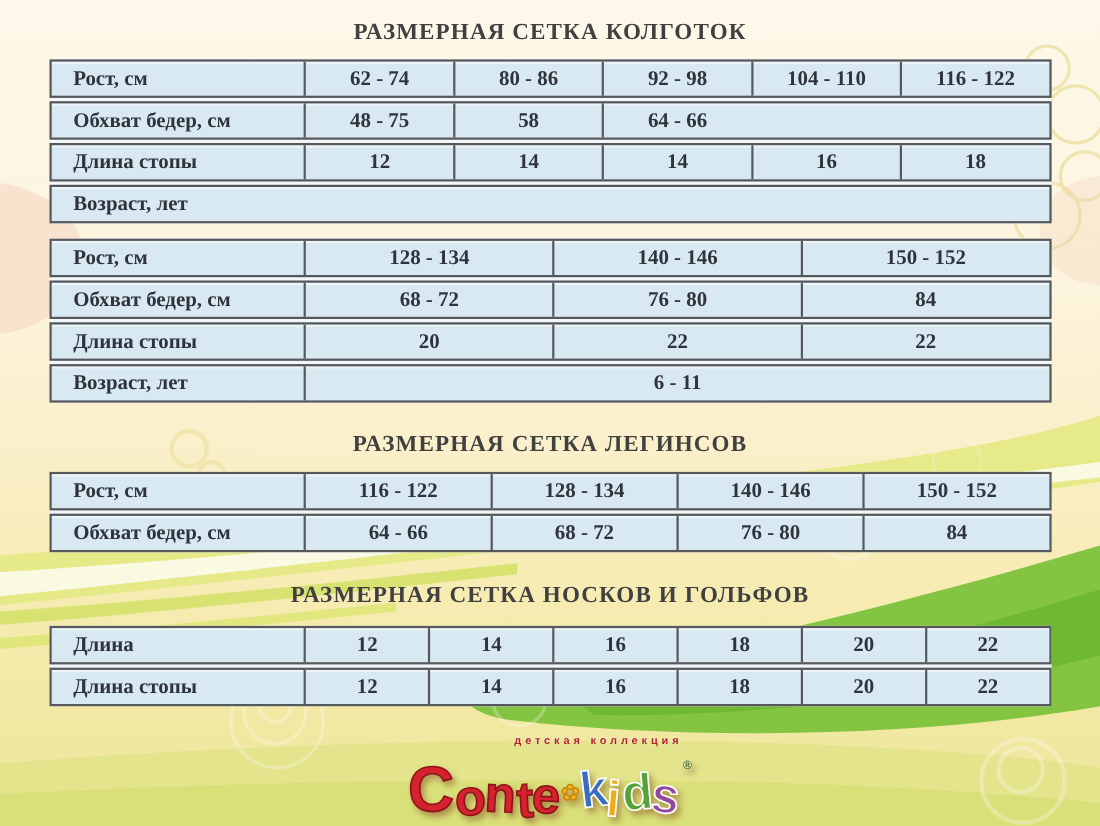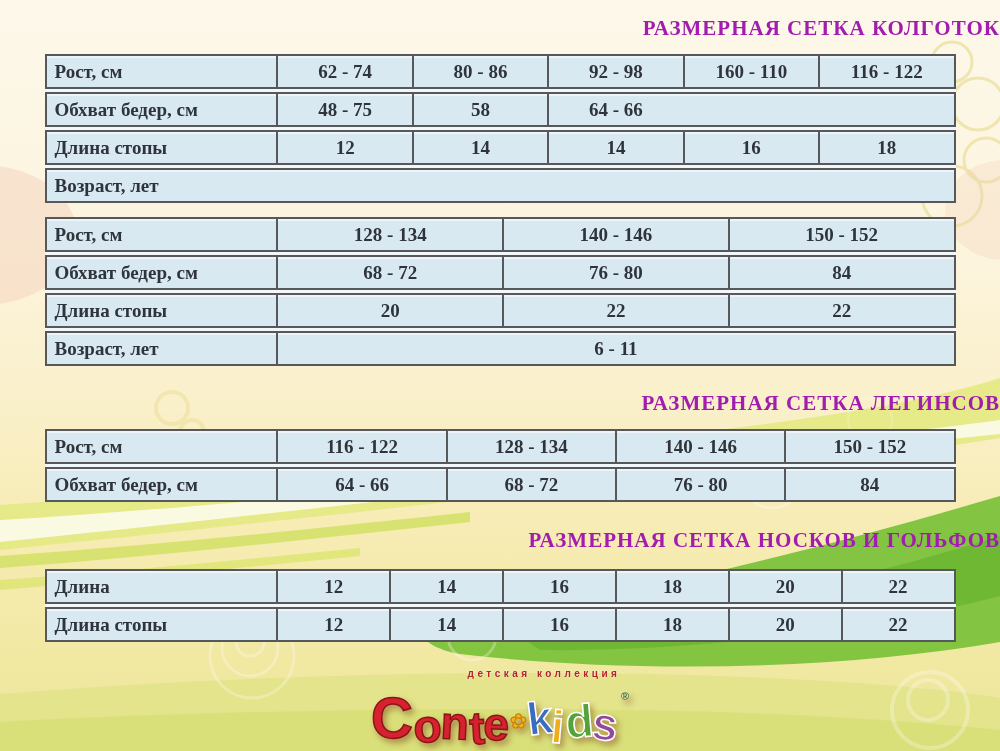--- a/index.html
+++ b/index.html
@@ -4,41 +4,41 @@
 <style>
   html,body{margin:0;padding:0;}
   body{
     width:1000px;height:751px;overflow:hidden;position:relative;
     font-family:"Liberation Serif",serif;
     background:linear-gradient(180deg,#fdf8ea 0%,#fcf4dd 34%,#faf0cc 52%,#f7ecb4 70%,#f1e8a2 88%,#ece69a 100%);
   }
   .bg-svg{position:absolute;left:0;top:0;z-index:0;}
   .page{position:relative;z-index:1;padding-top:16px;}
   .section-title{
-    margin:0 0 13px 0;text-align:right;
+    margin:0 0 13px 0;text-align:center;
     font:bold 21px "Liberation Serif",serif;
-    color:#a21caf;letter-spacing:1px;
+    color:#404040;letter-spacing:1px;
   }
   .title-leggings{margin-top:25px;}
   .title-socks{margin-top:26px;margin-bottom:16px;}
   .size-table{width:911px;margin:0 auto;background:#f2f8fa;}
   .tights-lower{margin-top:14px;}
   .trow{
     display:flex;height:35px;box-sizing:border-box;
     border:2px solid #56585c;background:#d9e9f2;margin-bottom:3px;
     box-shadow:inset 0 2px 0 rgba(255,255,255,0.55);
   }
   .trow:last-child{margin-bottom:0;}
   .tcell{
     display:flex;align-items:center;justify-content:center;
     box-sizing:border-box;border-left:2px solid #56585c;
     font:600 19px "Liberation Serif",serif;color:#2f343c;
     white-space:nowrap;overflow:hidden;
   }
-  .tcell.label{border-left:none;justify-content:flex-start;padding-left:8px;}
+  .tcell.label{border-left:none;justify-content:flex-start;padding-left:20px;}
   
   .logo{position:relative;z-index:1;margin-top:26px;text-align:center;}
   .logo-tagline{
     font:bold 10px "Liberation Sans",sans-serif;color:#b5232a;
     letter-spacing:3.5px;padding-left:88px;margin-bottom:1px;
     text-shadow:0 0 2px rgba(255,255,255,.8);
     margin-top:24px;
   }
   .brand{display:inline-block;line-height:54px;white-space:nowrap;
     filter:drop-shadow(3px 4px 3px rgba(110,45,15,0.45));}
@@ -107,21 +107,21 @@
 <div class="page">
 
   <h1 class="section-title">РАЗМЕРНАЯ СЕТКА КОЛГОТОК</h1>
 
   <div class="size-table">
       <div class="trow">
         <div class="tcell label" style="width: 25.35%;">Рост, см</div>
         <div class="tcell value" style="width: 14.93%;">62 - 74</div>
         <div class="tcell value" style="width: 14.93%;">80 - 86</div>
         <div class="tcell value" style="width: 14.93%;">92 - 98</div>
-        <div class="tcell value" style="width: 14.93%;">160 - 110</div>
+        <div class="tcell value" style="width: 14.93%;">104 - 110</div>
         <div class="tcell value" style="width: 14.93%;">116 - 122</div>
       </div>
       <div class="trow">
         <div class="tcell label" style="width: 25.35%;">Обхват бедер, см</div>
         <div class="tcell value" style="width: 14.93%;">48 - 75</div>
         <div class="tcell value" style="width: 14.93%;">58</div>
         <div class="tcell value" style="width: 14.93%;">64 - 66</div>
       </div>
       <div class="trow">
         <div class="tcell label" style="width: 25.35%;">Длина стопы</div>

